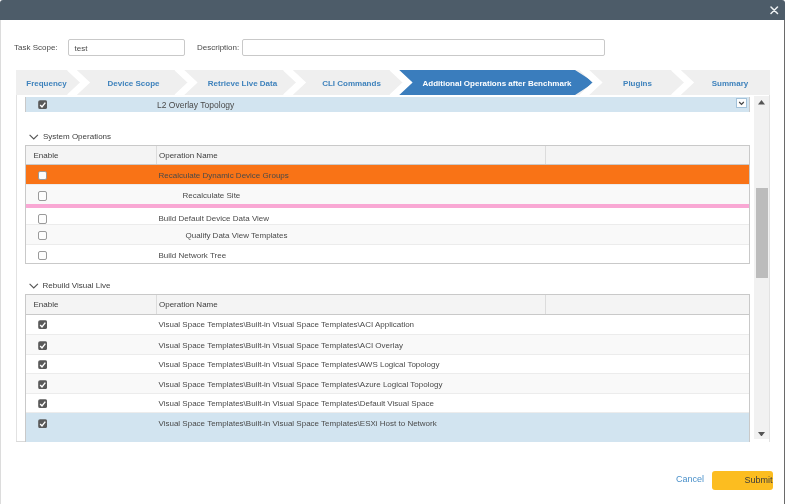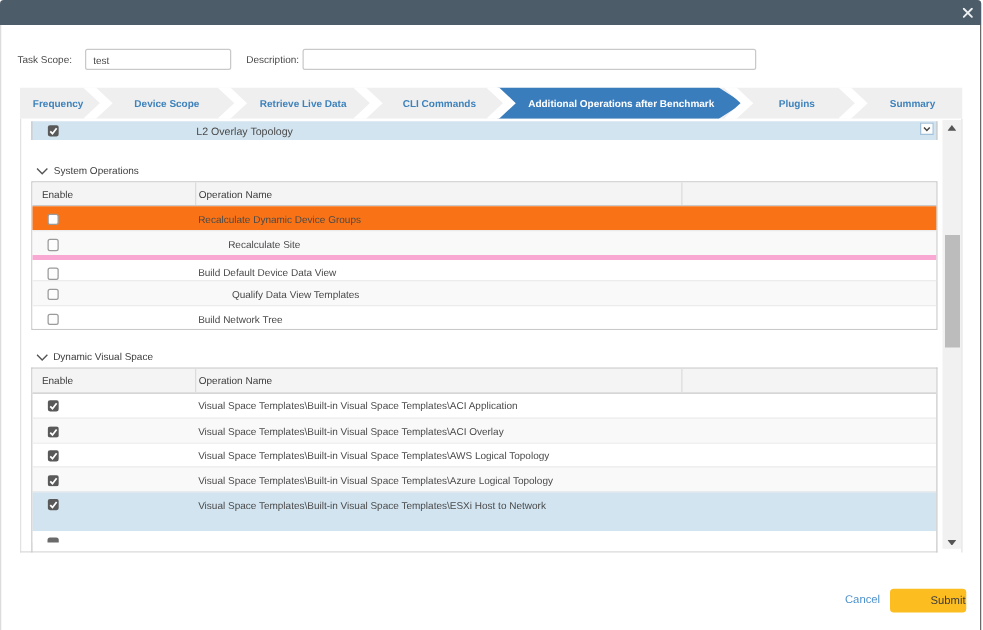--- a/index.html
+++ b/index.html
@@ -98,21 +98,21 @@
     </div>
     <div style="height:19.8px; background:#fff; border-top:1px solid #ececec; position:relative;">
       <div class="abs cbu" style="left:12px; top:6px;"></div>
       <div class="abs rowtxt" style="left:133px; top:6px;">Build Network Tree</div>
     </div>
   </div>
 
   <svg class="abs" style="left:29px; top:283px;" width="9.5" height="6" viewBox="0 0 9.5 6">
       <polyline points="0.6,0.8 4.75,5 8.9,0.8" stroke="#555" stroke-width="1.1" fill="none"></polyline>
     </svg>
-  <div class="abs rowtxt" style="left:42.5px; top:281px; color:#3d3d3d;">Dynamic Visual Space</div>
+  <div class="abs rowtxt" style="left:42.5px; top:281px; color:#3d3d3d;">Rebuild Visual Live</div>
 
   <div class="abs" style="left:24.5px; top:293.5px; width:725px; border:1px solid #c9c9c9; border-bottom:none;">
     <div style="height:20px; background:#f4f4f4; border-bottom:1px solid #c9c9c9; position:relative;">
       <div class="abs hdrtxt" style="left:8px; top:5.5px;">Enable</div>
       <div class="abs hdrtxt" style="left:133.5px; top:5.5px;">Operation Name</div>
       <div class="abs" style="left:130px; top:0; width:1px; height:19px; background:#dcdcdc;"></div>
       <div class="abs" style="left:519.5px; top:0; width:1px; height:19px; background:#dcdcdc;"></div>
     </div>
   </div>
   <div class="abs" style="left:24.5px; top:314.5px; width:725px; height:127.3px; overflow:hidden; border-left:1px solid #c9c9c9; border-right:1px solid #c9c9c9;">
@@ -137,20 +137,27 @@
         </svg>
       <div class="abs rowtxt" style="left:133px; top:5.5px;">Visual Space Templates\Built-in Visual Space Templates\AWS Logical Topology</div>
     </div>
     <div style="height:19.6px; background:#f9f9f9; border-top:1px solid #ececec; position:relative;">
       <svg class="abs" style="left:12px; top:5.5px;" width="9.5" height="9.5" viewBox="0 0 10 10">
           <rect x="0.2" y="0.2" width="9.4" height="9.4" rx="2" fill="#595959"></rect>
           <path d="M2.3 5.3 L4.2 7.3 L7.7 2.7" stroke="#fff" stroke-width="1.5" fill="none"></path>
         </svg>
       <div class="abs rowtxt" style="left:133px; top:5.5px;">Visual Space Templates\Built-in Visual Space Templates\Azure Logical Topology</div>
     </div>
+    <div style="height:19.6px; background:#fff; border-top:1px solid #ececec; position:relative;">
+      <svg class="abs" style="left:12px; top:5.5px;" width="9.5" height="9.5" viewBox="0 0 10 10">
+          <rect x="0.2" y="0.2" width="9.4" height="9.4" rx="2" fill="#595959"></rect>
+          <path d="M2.3 5.3 L4.2 7.3 L7.7 2.7" stroke="#fff" stroke-width="1.5" fill="none"></path>
+        </svg>
+      <div class="abs rowtxt" style="left:133px; top:5.5px;">Visual Space Templates\Built-in Visual Space Templates\Default Visual Space</div>
+    </div>
     <div style="height:32px; background:#d2e4f0; border-top:1px solid #ececec; position:relative;">
       <svg class="abs" style="left:12px; top:5.5px;" width="9.5" height="9.5" viewBox="0 0 10 10">
           <rect x="0.2" y="0.2" width="9.4" height="9.4" rx="2" fill="#595959"></rect>
           <path d="M2.3 5.3 L4.2 7.3 L7.7 2.7" stroke="#fff" stroke-width="1.5" fill="none"></path>
         </svg>
       <div class="abs rowtxt" style="left:133px; top:6px;">Visual Space Templates\Built-in Visual Space Templates\ESXi Host to Network</div>
     </div>
     <div style="height:8.8px; background:#fff; position:relative;">
       <div class="abs" style="left:12px; top:5px; width:9.5px; height:4px; background:#6a6a6a; border-radius:2px 2px 0 0;"></div>
     </div>

